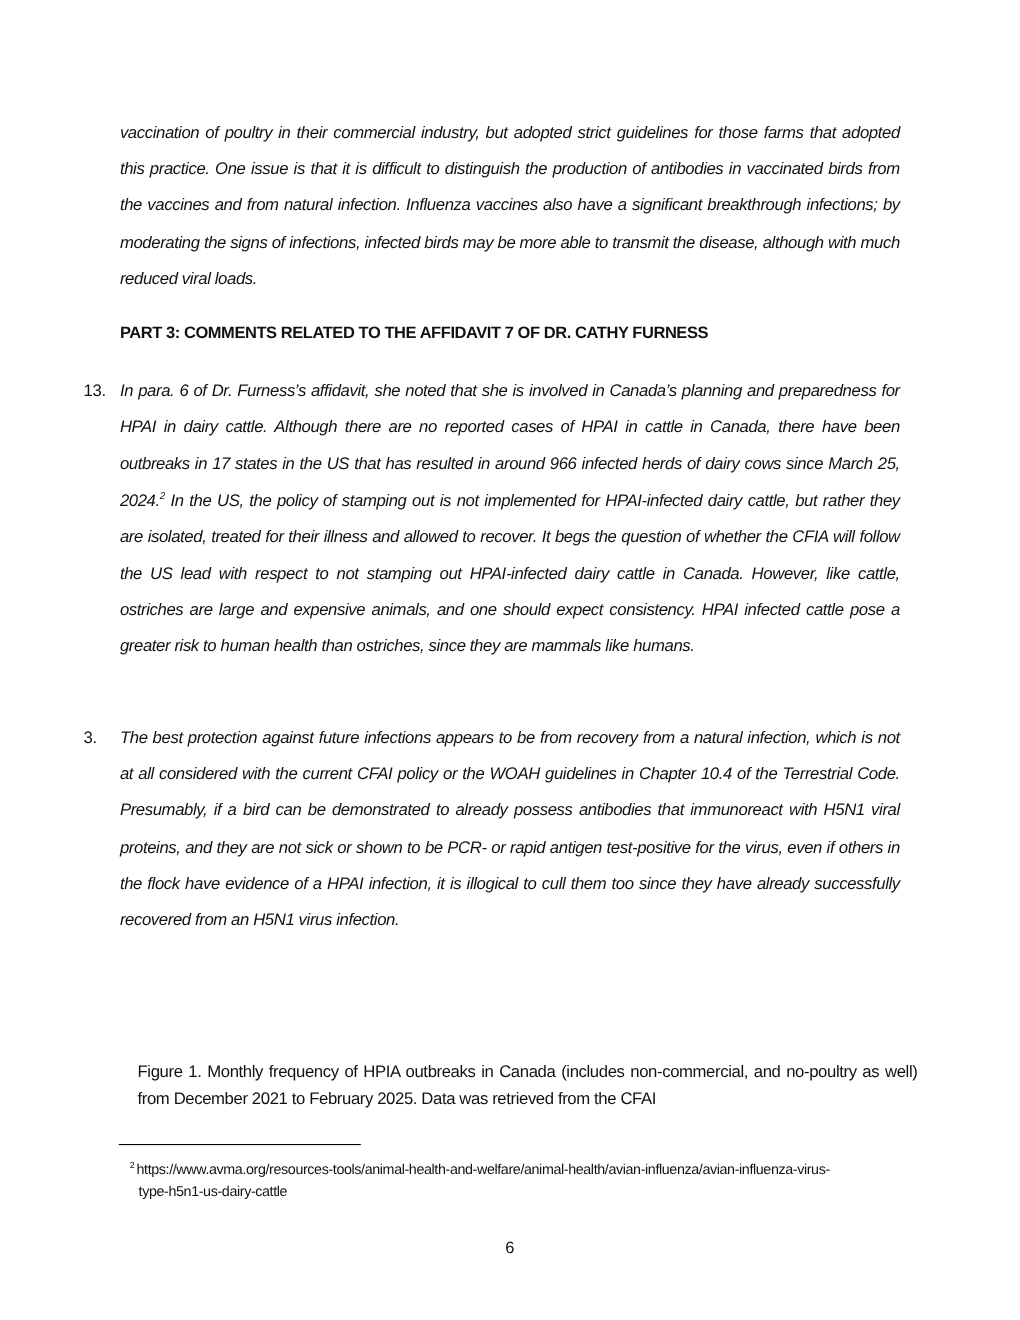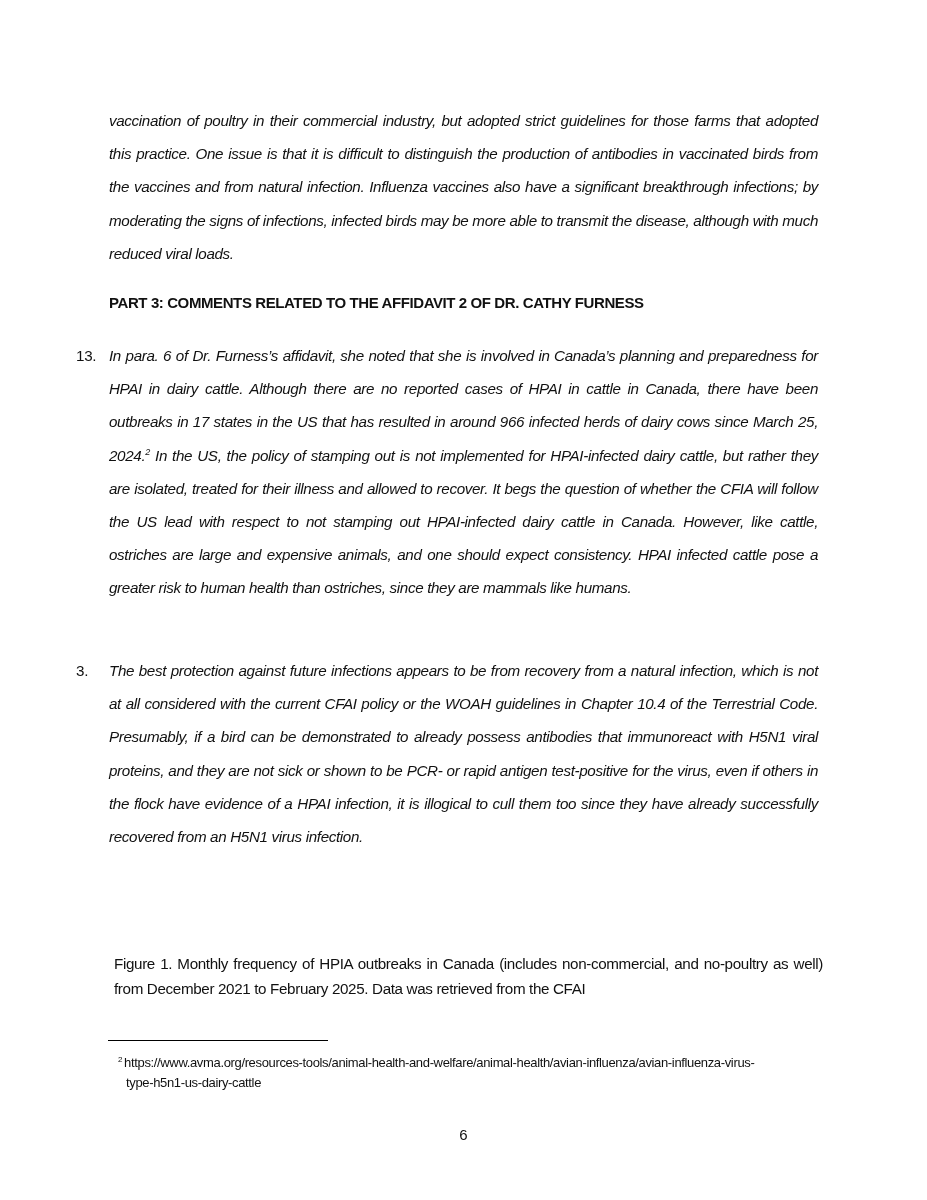--- a/index.html
+++ b/index.html
@@ -22,28 +22,28 @@
   .pagenum { position: absolute; left: 0; width: 927px; top: 1126px; text-align: center;
              font-size: 15px; }
 </style>
 </head>
 <body>
 
 <div class="page">
 
   <p class="para" style="top:104px; margin:0;">vaccination of poultry in their commercial industry, but adopted strict guidelines for those farms that adopted this practice. One issue is that it is difficult to distinguish the production of antibodies in vaccinated birds from the vaccines and from natural infection. Influenza vaccines also have a significant breakthrough infections; by moderating the signs of infections, infected birds may be more able to transmit the disease, although with much reduced viral loads.</p>
 
-  <div class="heading">PART 3: COMMENTS RELATED TO THE AFFIDAVIT 2 OF DR. CATHY FURNESS</div>
+  <div class="heading">PART 3: COMMENTS RELATED TO THE AFFIDAVIT 7 OF DR. CATHY FURNESS</div>
 
   <span class="num" style="top:339px;">13.</span>
   <p class="para" style="top:339px; margin:0;"><span>In para. 6 of Dr. Furness’s affidavit, she noted that she is involved in Canada’s planning and preparedness for HPAI in dairy cattle. Although there are no reported cases of HPAI in cattle in Canada, there have been outbreaks in 17 states in the US that has resulted in around 966 infected herds of dairy cows since March 25, 2024.</span><sup>2</sup><span> In the US, the policy of stamping out is not implemented for HPAI-infected dairy cattle, but rather they are isolated, treated for their illness and allowed to recover. It begs the question of whether the CFIA will follow the US lead with respect to not stamping out HPAI-infected dairy cattle in Canada. However, like cattle, ostriches are large and expensive animals, and one should expect consistency. HPAI infected cattle pose a greater risk to human health than ostriches, since they are mammals like humans.</span></p>
 
   <span class="num" style="top:654px;">3.</span>
   <p class="para" style="top:654px; margin:0;">The best protection against future infections appears to be from recovery from a natural infection, which is not at all considered with the current CFAI policy or the WOAH guidelines in Chapter 10.4 of the Terrestrial Code. Presumably, if a bird can be demonstrated to already possess antibodies that immunoreact with H5N1 viral proteins, and they are not sick or shown to be PCR- or rapid antigen test-positive for the virus, even if others in the flock have evidence of a HPAI infection, it is illogical to cull them too since they have already successfully recovered from an H5N1 virus infection.</p>
 
-  <p class="caption" style="margin:5px;">Figure 1. Monthly frequency of HPIA outbreaks in Canada (includes non-commercial, and no-poultry as well) from December 2021 to February 2025. Data was retrieved from the CFAI</p>
+  <p class="caption" style="margin:16px;">Figure 1. Monthly frequency of HPIA outbreaks in Canada (includes non-commercial, and no-poultry as well) from December 2021 to February 2025. Data was retrieved from the CFAI</p>
 
   <div class="fn-rule"></div>
 
   <div class="footnote"><sup>2</sup><span>https://www.avma.org/resources-tools/animal-health-and-welfare/animal-health/avian-influenza/avian-influenza-virus-type-h5n1-us-dairy-cattle</span></div>
 
   <div class="pagenum">6</div>
 </div>
 
 </body></html>

